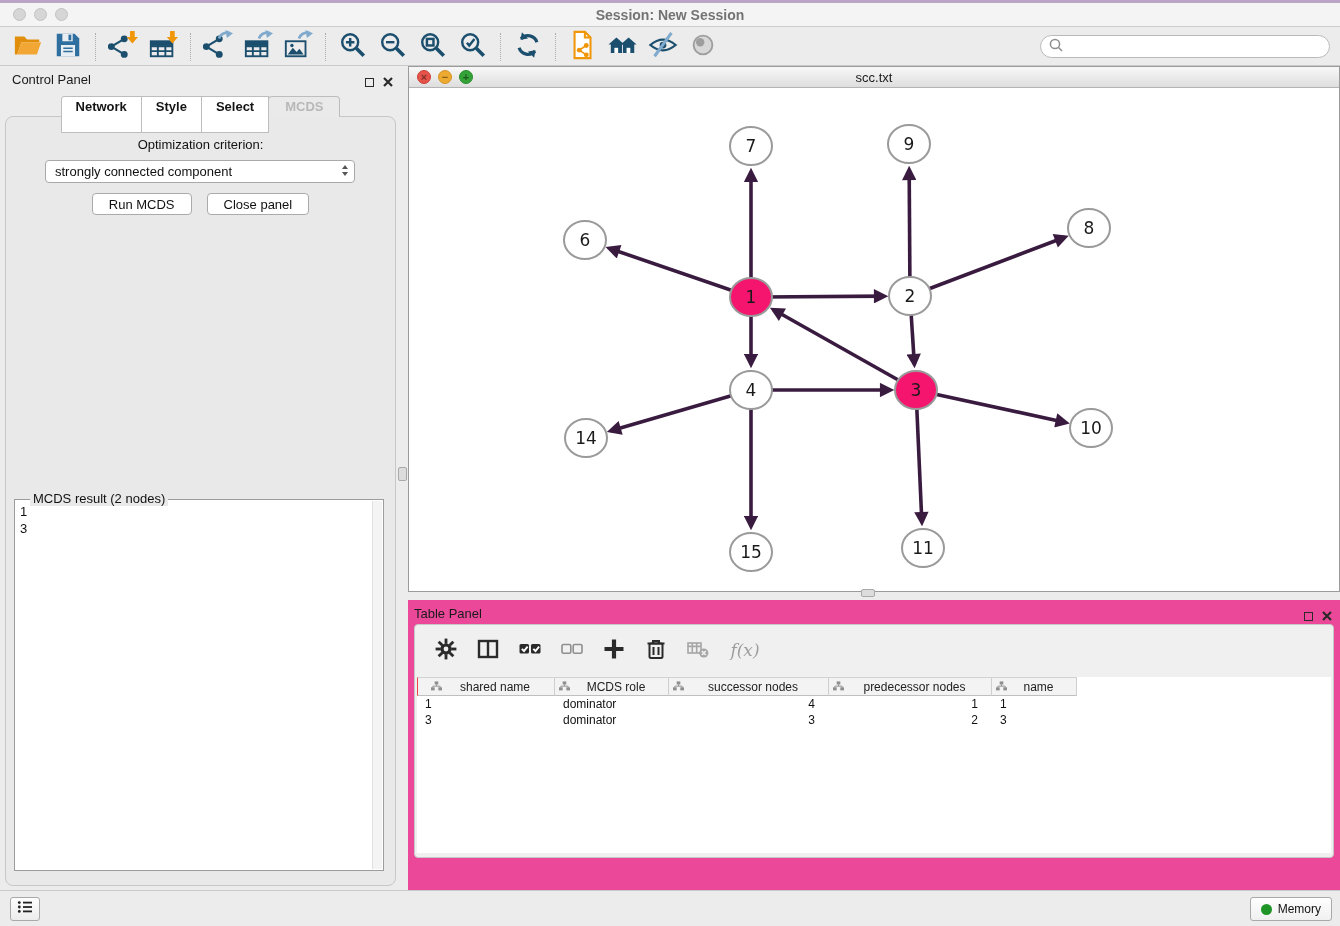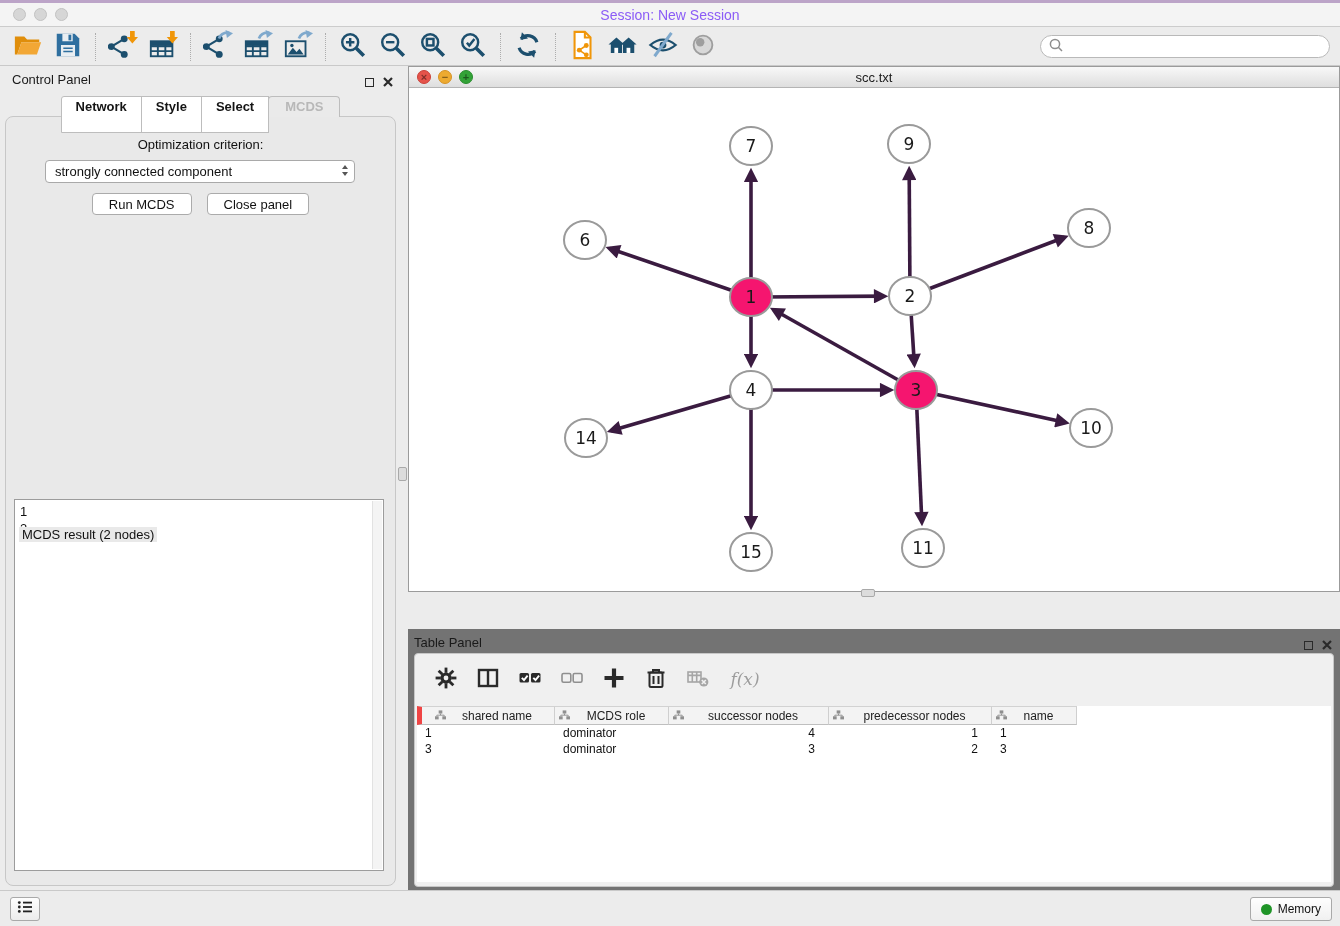--- a/index.html
+++ b/index.html
@@ -6,21 +6,21 @@
   html,body { width:1340px; height:926px; }
   body { font-family:"Liberation Sans", sans-serif; background:#ececec; }
   .app { position:relative; width:1340px; height:926px; background:#ececec; overflow:hidden; }
 
   
   .desktop-strip { position:absolute; top:0; left:0; right:0; height:3px; background:#bca4c8; }
   .titlebar { position:absolute; top:3px; left:0; right:0; height:24px; background:#f4f4f4;
               border-bottom:1px solid #cccccc; }
   .traffic { position:absolute; left:13px; top:5px; display:flex; gap:8px; }
   .light { width:13px; height:13px; border-radius:50%; background:#d6d6d6; border:1px solid #c2c2c2; }
-  .title-text { position:absolute; left:0; right:0; top:4px; text-align:center; color:#8b5cf6; font-size:14px; }
+  .title-text { position:absolute; left:0; right:0; top:4px; text-align:center; color:#737373; font-size:14px;font-weight:bold; }
 
   
   .toolbar { position:absolute; top:28px; left:0; right:0; height:38px; background:#ececec;
              border-bottom:1px solid #c9c9c9; display:flex; align-items:center; padding-left:8px; }
   .tbtn { width:40px; height:34px; display:flex; align-items:center; justify-content:center;
           background:none; border:none; cursor:default; }
   .tsep { width:1px; height:28px; border-left:1px dotted #adadad; margin:0 7px; }
   .search-box { margin-left:auto; margin-right:10px; width:290px; height:23px; background:#fff;
                 border:1px solid #b9b9b9; border-radius:12px; display:flex; align-items:center; padding-left:7px; }
   .search-box input { border:none; outline:none; flex:1; height:19px; font-size:13px; background:transparent; }
@@ -44,22 +44,22 @@
                       font-size:13px; padding-left:9px; color:#111; }
   .stepper { position:absolute; right:6px; top:4px; display:flex; flex-direction:column; align-items:center; }
   .step-up { width:0; height:0; border-left:3.5px solid transparent; border-right:3.5px solid transparent;
              border-bottom:4.5px solid #555; margin-bottom:2.5px; }
   .step-down { width:0; height:0; border-left:3.5px solid transparent; border-right:3.5px solid transparent;
                border-top:4.5px solid #555; }
   .btn-row { position:absolute; top:76px; left:0; right:0; display:flex; justify-content:center; gap:15px; }
   .pbtn { height:22px; padding:0 16px; background:#fff; border:1px solid #ababab; border-radius:4px;
           font-size:13px; color:#111; font-family:"Liberation Sans",sans-serif; }
   .result-group { position:absolute; left:8px; right:11px; top:382px; bottom:14px; }
-  .result-legend { position:absolute; top:-8px; left:5px; background:#e9e9e9; padding:0 3px;
-                   font-size:13px; color:#111; z-index:2;margin-top:36px; }
+  .result-legend { position:absolute; top:-8px; left:16px; background:#e9e9e9; padding:0 3px;
+                   font-size:13px; color:#111; z-index:2; }
   .result-area { position:absolute; left:0; right:0; top:0; bottom:0; border:1px solid #9c9c9c; background:#fff; }
   .result-text { position:absolute; top:3px; left:5px; right:14px; bottom:2px; font-size:13px;
                  line-height:17px; white-space:pre; color:#111; }
   .result-scroll { position:absolute; top:1px; bottom:1px; right:1px; width:10px; background:#f4f4f4;
                    border-left:1px solid #e2e2e2; }
 
   
   .vgrip { position:absolute; left:398px; top:467px; width:9px; height:14px; background:#dcdcdc;
            border:1px solid #a9a9a9; border-radius:2px; z-index:5; }
   .hgrip { position:absolute; left:861px; top:589px; width:14px; height:8px; background:#dcdcdc;
@@ -73,33 +73,33 @@
   .net-lights { position:absolute; left:8px; top:3px; display:flex; gap:7px; }
   .nlight { width:14px; height:14px; border-radius:50%; font-size:11px; line-height:13px; text-align:center;
             color:rgba(0,0,0,.45); font-weight:700; }
   .nl-close { background:#e5534a; border:1px solid #ca4139; }
   .nl-min   { background:#edaa30; border:1px solid #d59226; }
   .nl-zoom  { background:#33a337; border:1px solid #2a8c2e; }
   .net-title-text { position:absolute; left:0; right:0; top:3px; text-align:center; font-size:13px; color:#1a1a1a; }
   #graph { position:absolute; left:0; top:21px; }
 
   
-  .table-panel { position:absolute; left:408px; top:629px; width:932px; height:290px; background:#737373; }
+  .table-panel { position:absolute; left:408px; top:600px; width:932px; height:290px; background:#ec4899; }
   .tp-body { position:absolute; top:24px; left:6px; right:6px; bottom:32px; background:#f0f0f0;
              border:1px solid #c7c7c7; border-radius:4px; overflow:hidden; }
   .tp-toolbar { position:absolute; top:0; left:0; right:0; height:50px; display:flex; align-items:center;
                 padding-left:18px; gap:16px; }
   .tp-tbtn { width:26px; height:26px; display:flex; align-items:center; justify-content:center;
              background:none; border:none; }
   .fx-label { font-family:"DejaVu Serif", serif; font-style:italic; font-size:17px; color:#9d9d9d; }
   .tbl { position:absolute; left:2px; right:2px; top:52px; bottom:4px; background:#fff; }
   .tbl-head { display:flex; height:19px; }
   .th { height:19px; background:#f3f3f3; border-top:1px solid #d2d2d2; border-bottom:1px solid #bfbfbf;
         border-right:1px solid #cfcfcf; display:flex; align-items:center; font-size:12px; color:#222; }
-  .th:first-child { border-left:5px solid #ef4444;padding-left:9px; }
+  .th:first-child { border-left:1px solid #ef4444;padding-left:9px; }
   .th .lbl { flex:1; text-align:center; padding-right:6px; }
   .th svg { margin-left:4px; flex:0 0 auto; }
   .tr { display:flex; height:16px; align-items:center; }
   .td { font-size:12px; color:#111; overflow:hidden; white-space:nowrap; }
   .td.al { text-align:left; padding-left:8px; }
   .td.ar { text-align:right; padding-right:14px; }
   .tp-tabs { position:absolute; bottom:5px; left:0; right:0; display:flex; justify-content:center; }
   .ttab { height:21px; line-height:20px; padding:0 16px; background:#fff; border:1px solid #b9b9b9;
           font-size:13px; font-weight:600; color:#141414; margin-left:-1px; }
   .ttab:first-child { border-radius:6px 0 0 6px; margin-left:0; }

